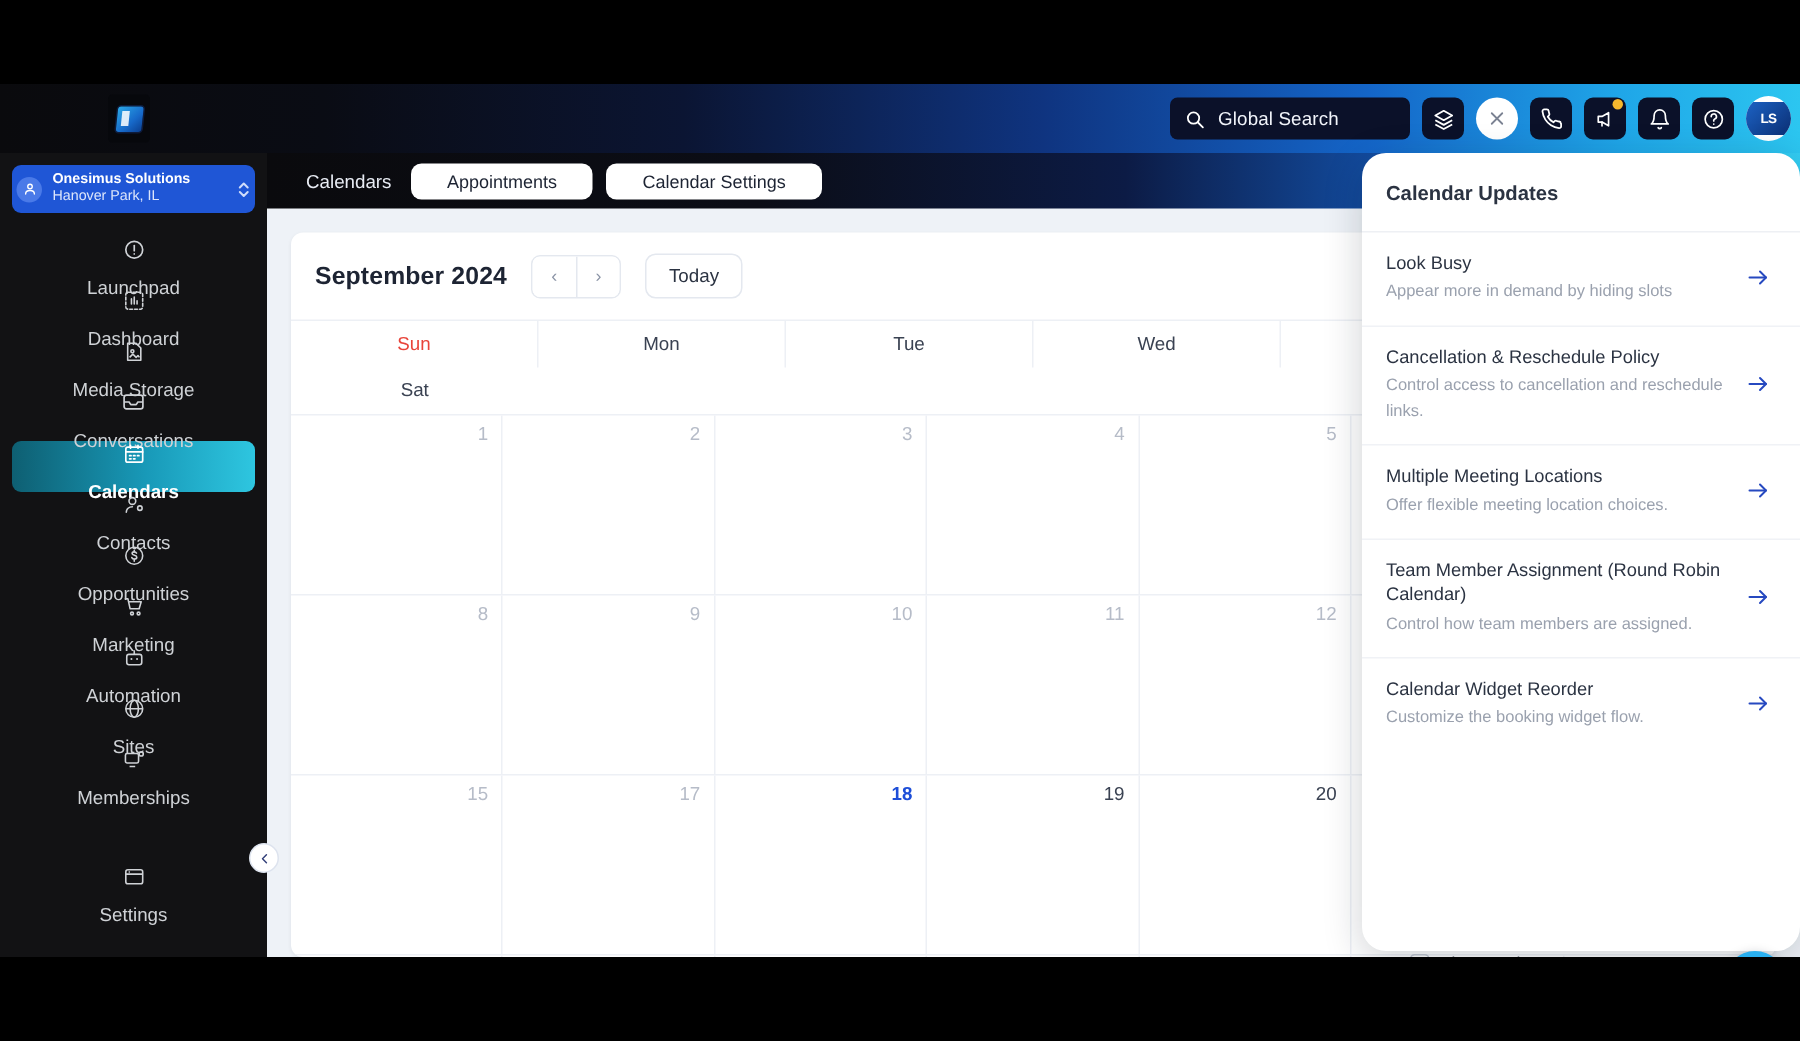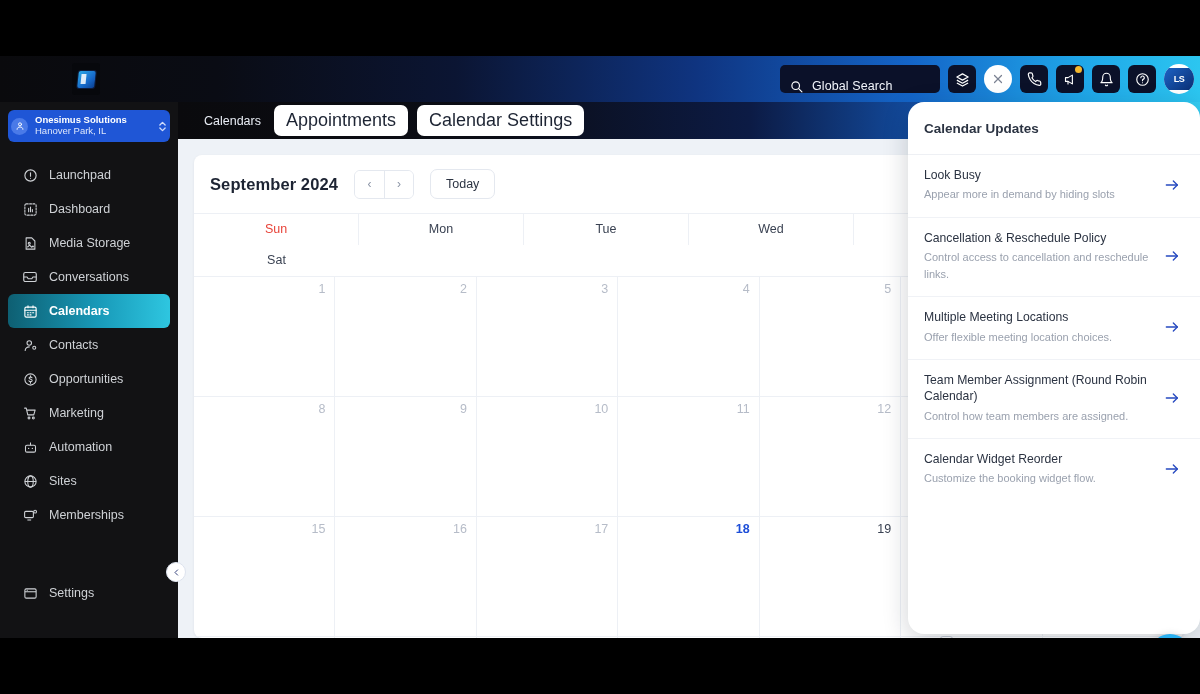--- a/index.html
+++ b/index.html
@@ -35,21 +35,21 @@
     box-shadow: 0 0 0 1px #0f1b3a;
   }
   .brand-logo .mark:after {
     content: ""; position: absolute; left: 3px; top: 3px; width: 5px; height: 10px;
     background: #ffffff; opacity:.85;
   }
 
   .top-right { position: absolute; right: 4px; top: 0; height: 46px; display: flex; align-items: center; gap: 8px; }
   .gsearch {
     width: 160px; height: 28px; background: #0b1129; border-radius: 5px;
-    display: flex; align-items: flex-end; gap: 9px; padding: 0 10px;
+    display: flex; align-items: center; gap: 9px; padding: 0 10px;
     color: #ffffff; font-size: 12.5px; cursor: text;
   }
   .gsearch .lbl { color:#f2f5fb; font-size:12.5px; letter-spacing:.1px; }
   .ic-btn {
     width: 28px; height: 28px; border-radius: 6px; background: #0b1129;
     display: flex; align-items: center; justify-content: center;
     position: relative; cursor: pointer; color: #fff; flex: 0 0 auto;
   }
   .ic-btn.white { background: #ffffff; border-radius: 50%; color: #5a6070; }
   .ic-btn .dot {
@@ -83,21 +83,21 @@
   }
   .workspace .ws-txt { flex: 1; min-width: 0; line-height: 1.12; }
   .workspace .ws-name { color: #ffffff; font-size: 9.5px; font-weight: bold; white-space: nowrap; }
   .workspace .ws-sub { color: #dde6fb; font-size: 9.5px; white-space: nowrap; }
   .workspace .ws-chev { color: #cfdcfb; font-size: 10px; line-height:8px; text-align:center; }
 
   .nav { margin-top: 16px; }
   .nav-item {
     height: 34px; display: flex; align-items: center; gap: 11px;
     padding: 0 14px; margin: 0 8px; color: #cfd2d6; font-size: 12.5px;
-    cursor: pointer; border-radius: 6px;
+    cursor: pointer; border-radius: 6px; flex-direction: column;
   }
   .nav-item .ni { width: 16px; height: 16px; flex: 0 0 auto; display:flex;align-items:center;justify-content:center; }
   .nav-item.active {
     background: linear-gradient(90deg, #0e5f72 0%, #1899b8 55%, #2ec6e0 100%);
     color: #ffffff; font-weight: bold;
   }
   .nav-settings {
     position: absolute; left: 0; bottom: 28px; width: 178px;
   }
   .collapse-btn {
@@ -111,22 +111,22 @@
   .main {
     position: absolute; left: 178px; top: 46px; width: 1022px; height: 536px;
     background: #eef2f7;
   }
   .tabbar {
     height: 37px; display: flex; align-items: center; gap: 9px; padding-left: 22px;
     background: linear-gradient(90deg, #0a0a0d 0%, #0b0d16 32%, #0c1b45 56%, #1457b4 76%, #26b4ea 92%, #33cdf2 100%);
   }
   .tab-plain { color: #e8ecf4; font-size: 12.5px; padding: 3px 4px; cursor: pointer; }
   .tab-pill {
-    background: #ffffff; color: #1d2433; font-size: 18px;
-    padding: 5px 12px; border-radius: 7px; cursor: pointer; white-space: nowrap;
+    background: #ffffff; color: #1d2433; font-size: 12px;
+    padding: 5px 24px; border-radius: 7px; cursor: pointer; white-space: nowrap;
   }
 
   .content-pad { padding: 16px 16px 0 16px; height: 499px; }
   .cal-card {
     background: #ffffff; border-radius: 8px; height: 483px;
     box-shadow: 0 1px 3px rgba(16,24,40,.07); overflow: hidden;
   }
   .cal-head { height: 58px; display: flex; align-items: center; padding: 0 16px; }
   .cal-title { font-size: 16.5px; font-weight: bold; color: #1d2433; letter-spacing: .1px; }
   .navgroup {
@@ -534,23 +534,20 @@
                 </div>
                 <div class="daycell">
                   <div class="daynum">14</div>
                 </div>
               </div>
               <div class="week">
                 <div class="daycell">
                   <div class="daynum">15</div>
                 </div>
                 <div class="daycell">
-                  <div class="daynum">16</div>
-                </div>
-                <div class="daycell">
                   <div class="daynum">17</div>
                 </div>
                 <div class="daycell">
                   <div class="daynum today">18</div>
                 </div>
                 <div class="daycell">
                   <div class="daynum cur">19</div>
                 </div>
                 <div class="daycell">
                   <div class="daynum cur">20</div>

